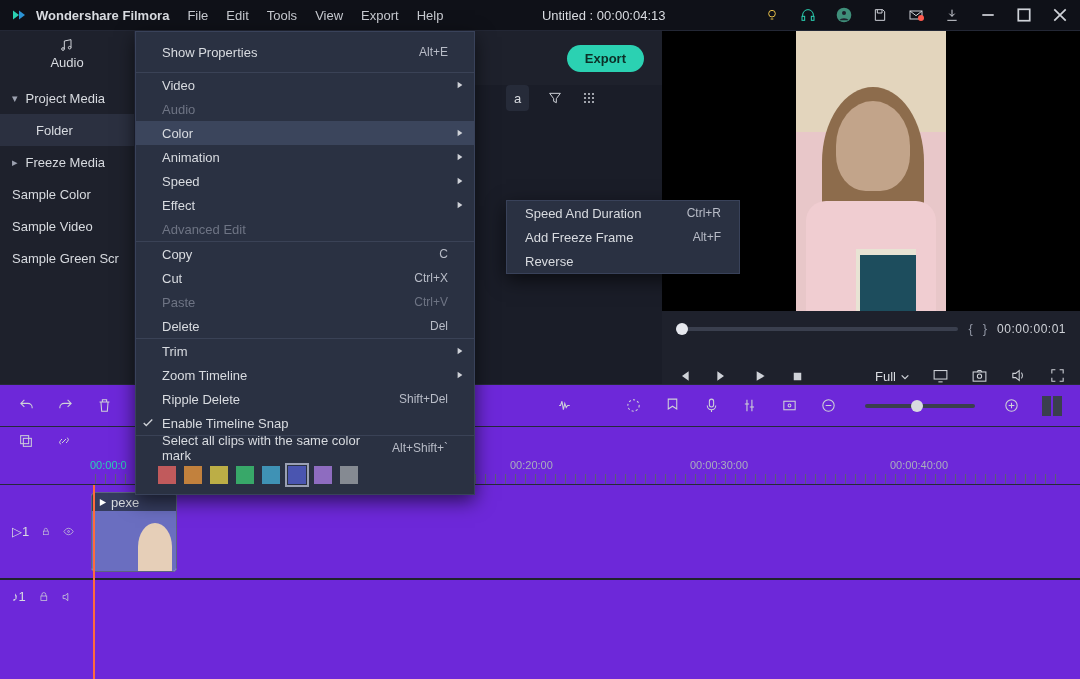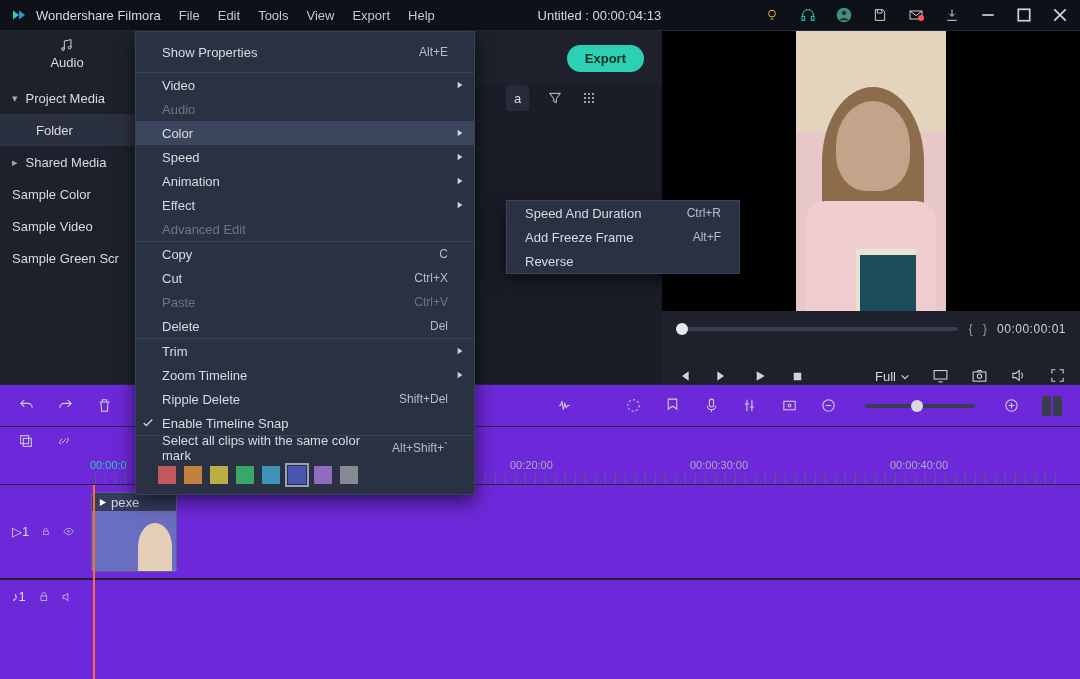--- a/index.html
+++ b/index.html
@@ -1,21 +1,21 @@
 <!DOCTYPE html>
 <html><head>
 <meta charset="utf-8">
 <style>
   * { margin:0; padding:0; box-sizing:border-box; font-family:"Segoe UI",Arial,sans-serif; font-size:13px; color:#d8dbe0; user-select:none; }
   body { width:1080px; height:679px; background:#1a1d28; overflow:hidden; }
 
   
   .titlebar { height:31px; background:#0f1118; display:flex; align-items:center; padding:0 6px 0 10px; border-bottom:1px solid #232735; }
   .logo { width:18px; height:18px; margin-right:8px; }
-  .appname { font-weight:400; margin-right:18px; }
+  .appname { font-weight:700; margin-right:18px; }
   .menu { display:flex; gap:18px;align-items:flex-end; }
   .menu span { color:#c6c9cf; cursor:pointer; }
   .titlecenter { flex:1; text-align:center; color:#cfd2d8; }
   .ticons { display:flex; align-items:center; gap:20px; margin-right:6px; }
   .ticons svg, .ticons .dot { width:16px; height:16px; }
   .reddot { width:6px; height:6px; background:#ff5a4d; border-radius:50%; position:absolute; margin-left:10px; margin-top:-8px; }
   .winbtn { width:14px; height:14px; }
 
   
   .left { position:absolute; left:0; top:31px; width:135px; bottom:295px; background:#1e212c; border-right:1px solid #24283a; }
@@ -171,21 +171,21 @@
   <div class="tree">
     <div class="trow">
       <span class="cv">▾</span>
         <span>Project Media</span>
     </div>
     <div class="trow indent sel">
       <span>Folder</span>
     </div>
     <div class="trow">
       <span class="cv">▸</span>
-        <span>Shared Media</span>
+        <span>Freeze Media</span>
     </div>
     <div class="trow">
         <span>Sample Color</span>
       </div>
     <div class="trow">
         <span>Sample Video</span>
       </div>
     <div class="trow">
         <span>Sample Green Scr</span>
       </div>
@@ -286,27 +286,27 @@
   <div class="mrow disabled">
       <span>Audio</span>
     </div>
   <div class="mrow highlight">
       <span>Color</span>
       <svg class="sub" viewBox="0 0 10 10" width="8" height="8">
         <path d="M2 1l6 4-6 4z" class="ic fill"></path>
       </svg>
     </div>
   <div class="mrow">
+      <span>Animation</span>
+      <svg class="sub" viewBox="0 0 10 10" width="8" height="8">
+        <path d="M2 1l6 4-6 4z" class="ic fill"></path>
+      </svg>
+    </div>
+  <div class="mrow">
       <span>Speed</span>
-      <svg class="sub" viewBox="0 0 10 10" width="8" height="8">
-        <path d="M2 1l6 4-6 4z" class="ic fill"></path>
-      </svg>
-    </div>
-  <div class="mrow">
-      <span>Animation</span>
       <svg class="sub" viewBox="0 0 10 10" width="8" height="8">
         <path d="M2 1l6 4-6 4z" class="ic fill"></path>
       </svg>
     </div>
   <div class="mrow">
       <span>Effect</span>
       <svg class="sub" viewBox="0 0 10 10" width="8" height="8">
         <path d="M2 1l6 4-6 4z" class="ic fill"></path>
       </svg>
     </div>

